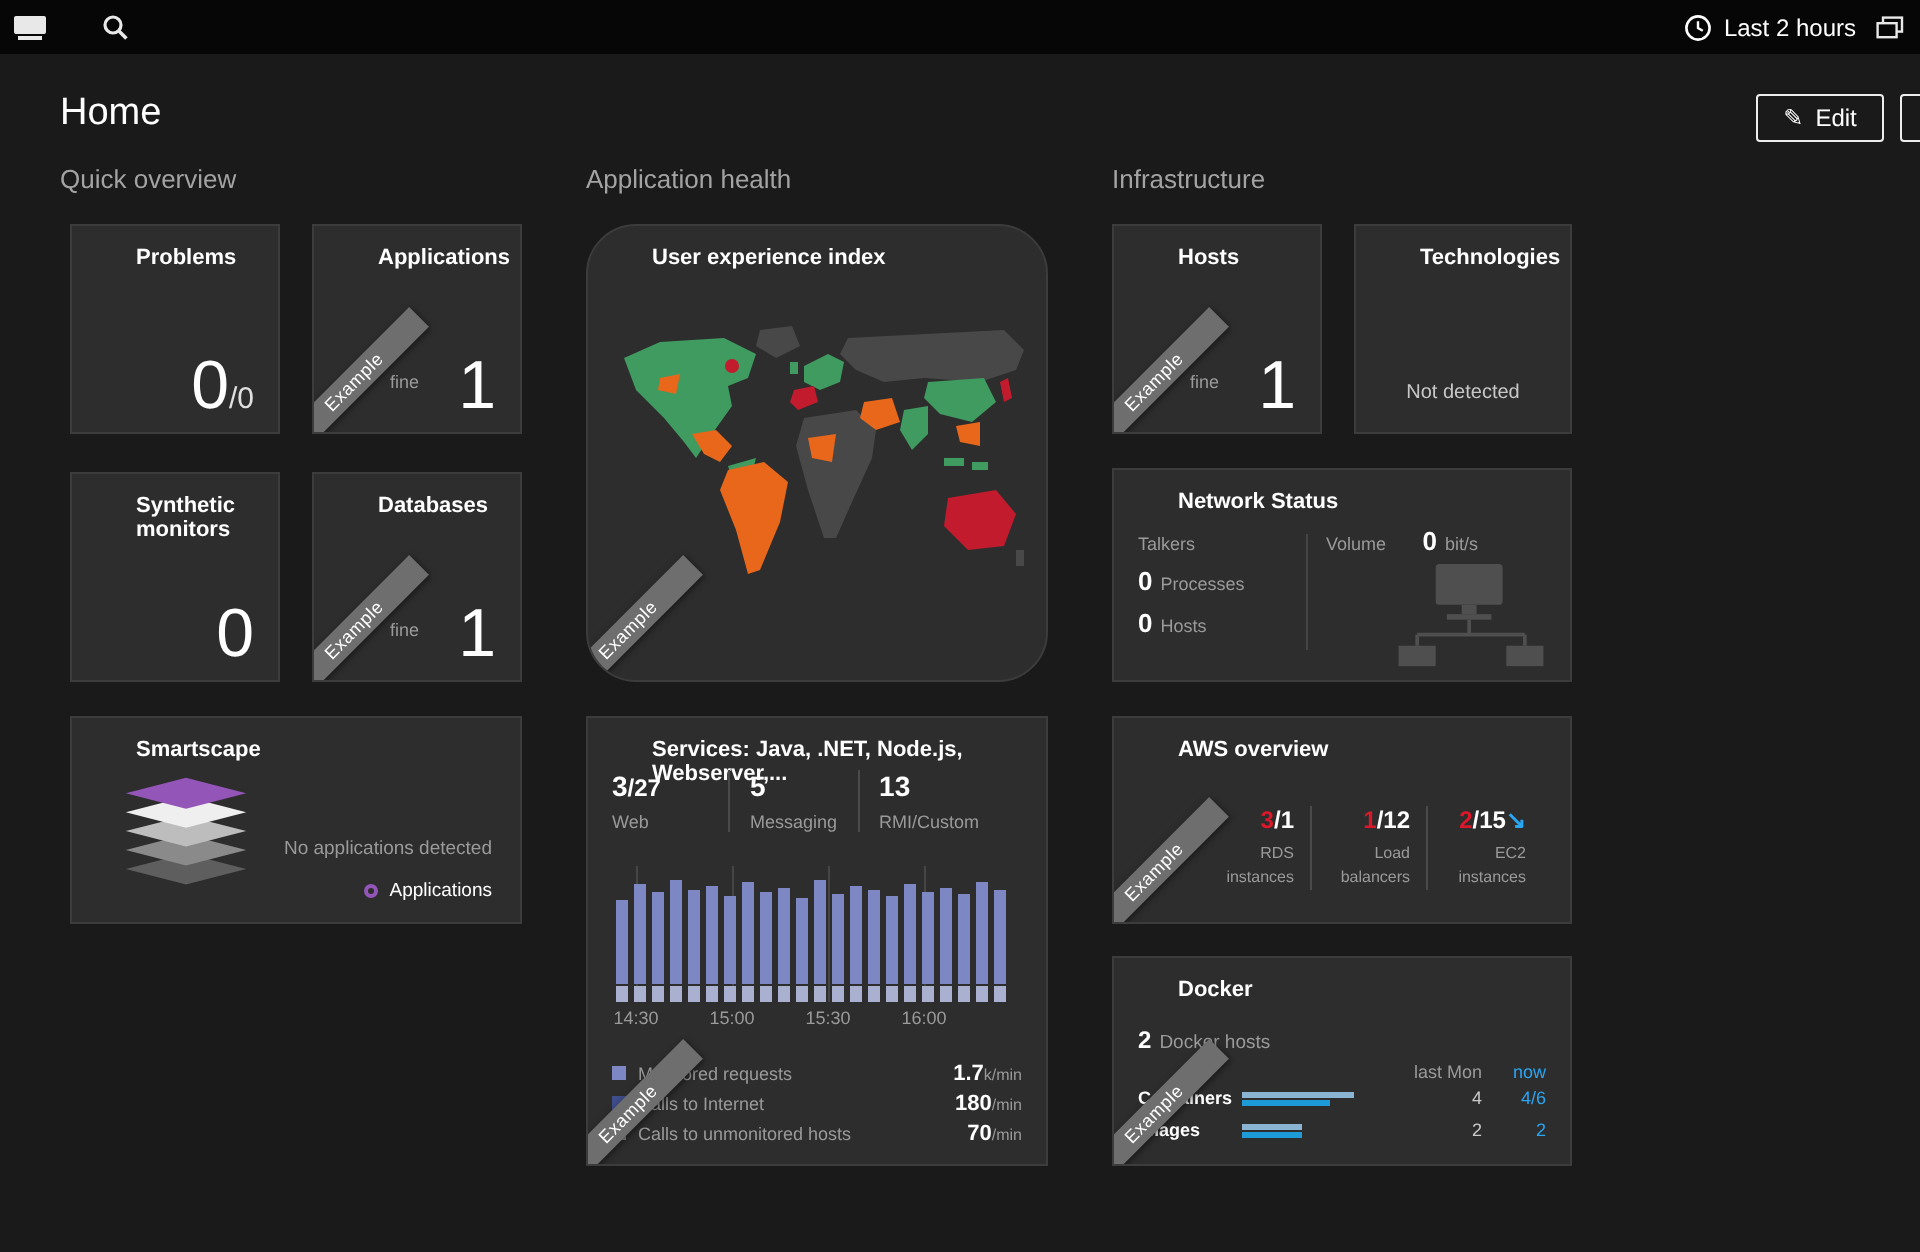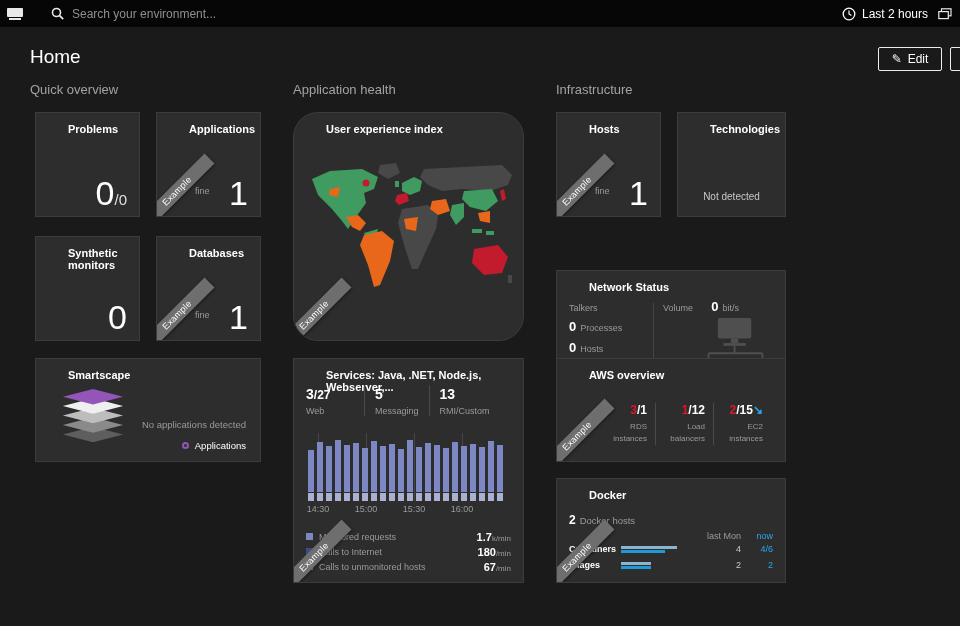--- a/index.html
+++ b/index.html
@@ -98,21 +98,20 @@
         <rect x="0" y="0" width="16" height="9" rx="1" fill="#e8e8e8"></rect>
         <rect x="2" y="10" width="12" height="2" fill="#e8e8e8"></rect>
       </svg>
     </div>
     <div class="tb-icon" style="margin-left:12px;">
       <svg width="13" height="13" viewBox="0 0 13 13">
         <circle cx="5.5" cy="5.5" r="4" fill="none" stroke="#e8e8e8" stroke-width="1.6"></circle>
         <line x1="8.6" y1="8.6" x2="12.2" y2="12.2" stroke="#e8e8e8" stroke-width="1.8"></line>
       </svg>
     </div>
-    <input class="tb-search-input" placeholder="Search your environment..." style="">
     <div class="tb-right">
       <div class="tb-time">
         <svg width="14" height="14" viewBox="0 0 14 14">
           <circle cx="7" cy="7" r="5.8" fill="none" stroke="#fff" stroke-width="1.3"></circle>
           <path d="M7,3.6 V7 L9.4,8.4" fill="none" stroke="#fff" stroke-width="1.2"></path>
         </svg>
         <span>Last 2 hours</span>
       </div>
       <svg width="14" height="12" viewBox="0 0 14 12">
         <rect x="3.5" y="0.8" width="9.5" height="7" fill="none" stroke="#e8e8e8" stroke-width="1.2"></rect>
@@ -326,39 +325,39 @@
         <span class="lv"><span>1.7</span><span class="lu">k/min</span></span>
       </div>
       <div class="svc-lrow">
         <span class="svc-sq" style="background: rgb(63, 77, 140);"></span>
         <span>Calls to Internet</span>
         <span class="lv"><span>180</span><span class="lu">/min</span></span>
       </div>
       <div class="svc-lrow">
         <span class="svc-sq" style="background: rgb(139, 139, 139);"></span>
         <span>Calls to unmonitored hosts</span>
-        <span class="lv"><span>67</span><span class="lu">/min</span></span>
+        <span class="lv"><span>70</span><span class="lu">/min</span></span>
       </div>
     </div>
     <div class="ribbon">Example</div>
   </div>
 
   <div class="tile" style="left:556px;top:112px;width:105px;height:105px;">
     <div class="t-title">Hosts</div>
     <div class="fine">fine</div>
     <div class="bignum">1</div>
     <div class="ribbon">Example</div>
   </div>
 
   <div class="tile" style="left:677px;top:112px;width:109px;height:105px;">
     <div class="t-title">Technologies</div>
     <div class="tech-msg">Not detected</div>
   </div>
 
-  <div class="tile" style="left:556px;top:234px;width:230px;height:107px;margin-top:36px;">
+  <div class="tile" style="left:556px;top:234px;width:230px;height:107px;">
     <div class="t-title">Network Status</div>
     <div class="net-col1">
       <div>Talkers</div>
       <div class="net-row"><span class="net-num">0</span><span>Processes</span></div>
       <div class="net-row"><span class="net-num">0</span><span>Hosts</span></div>
     </div>
     <div class="net-div"></div>
     <div class="net-vol">Volume</div>
     <div class="net-volval">
       <span class="net-num">0</span><span>bit/s</span>

